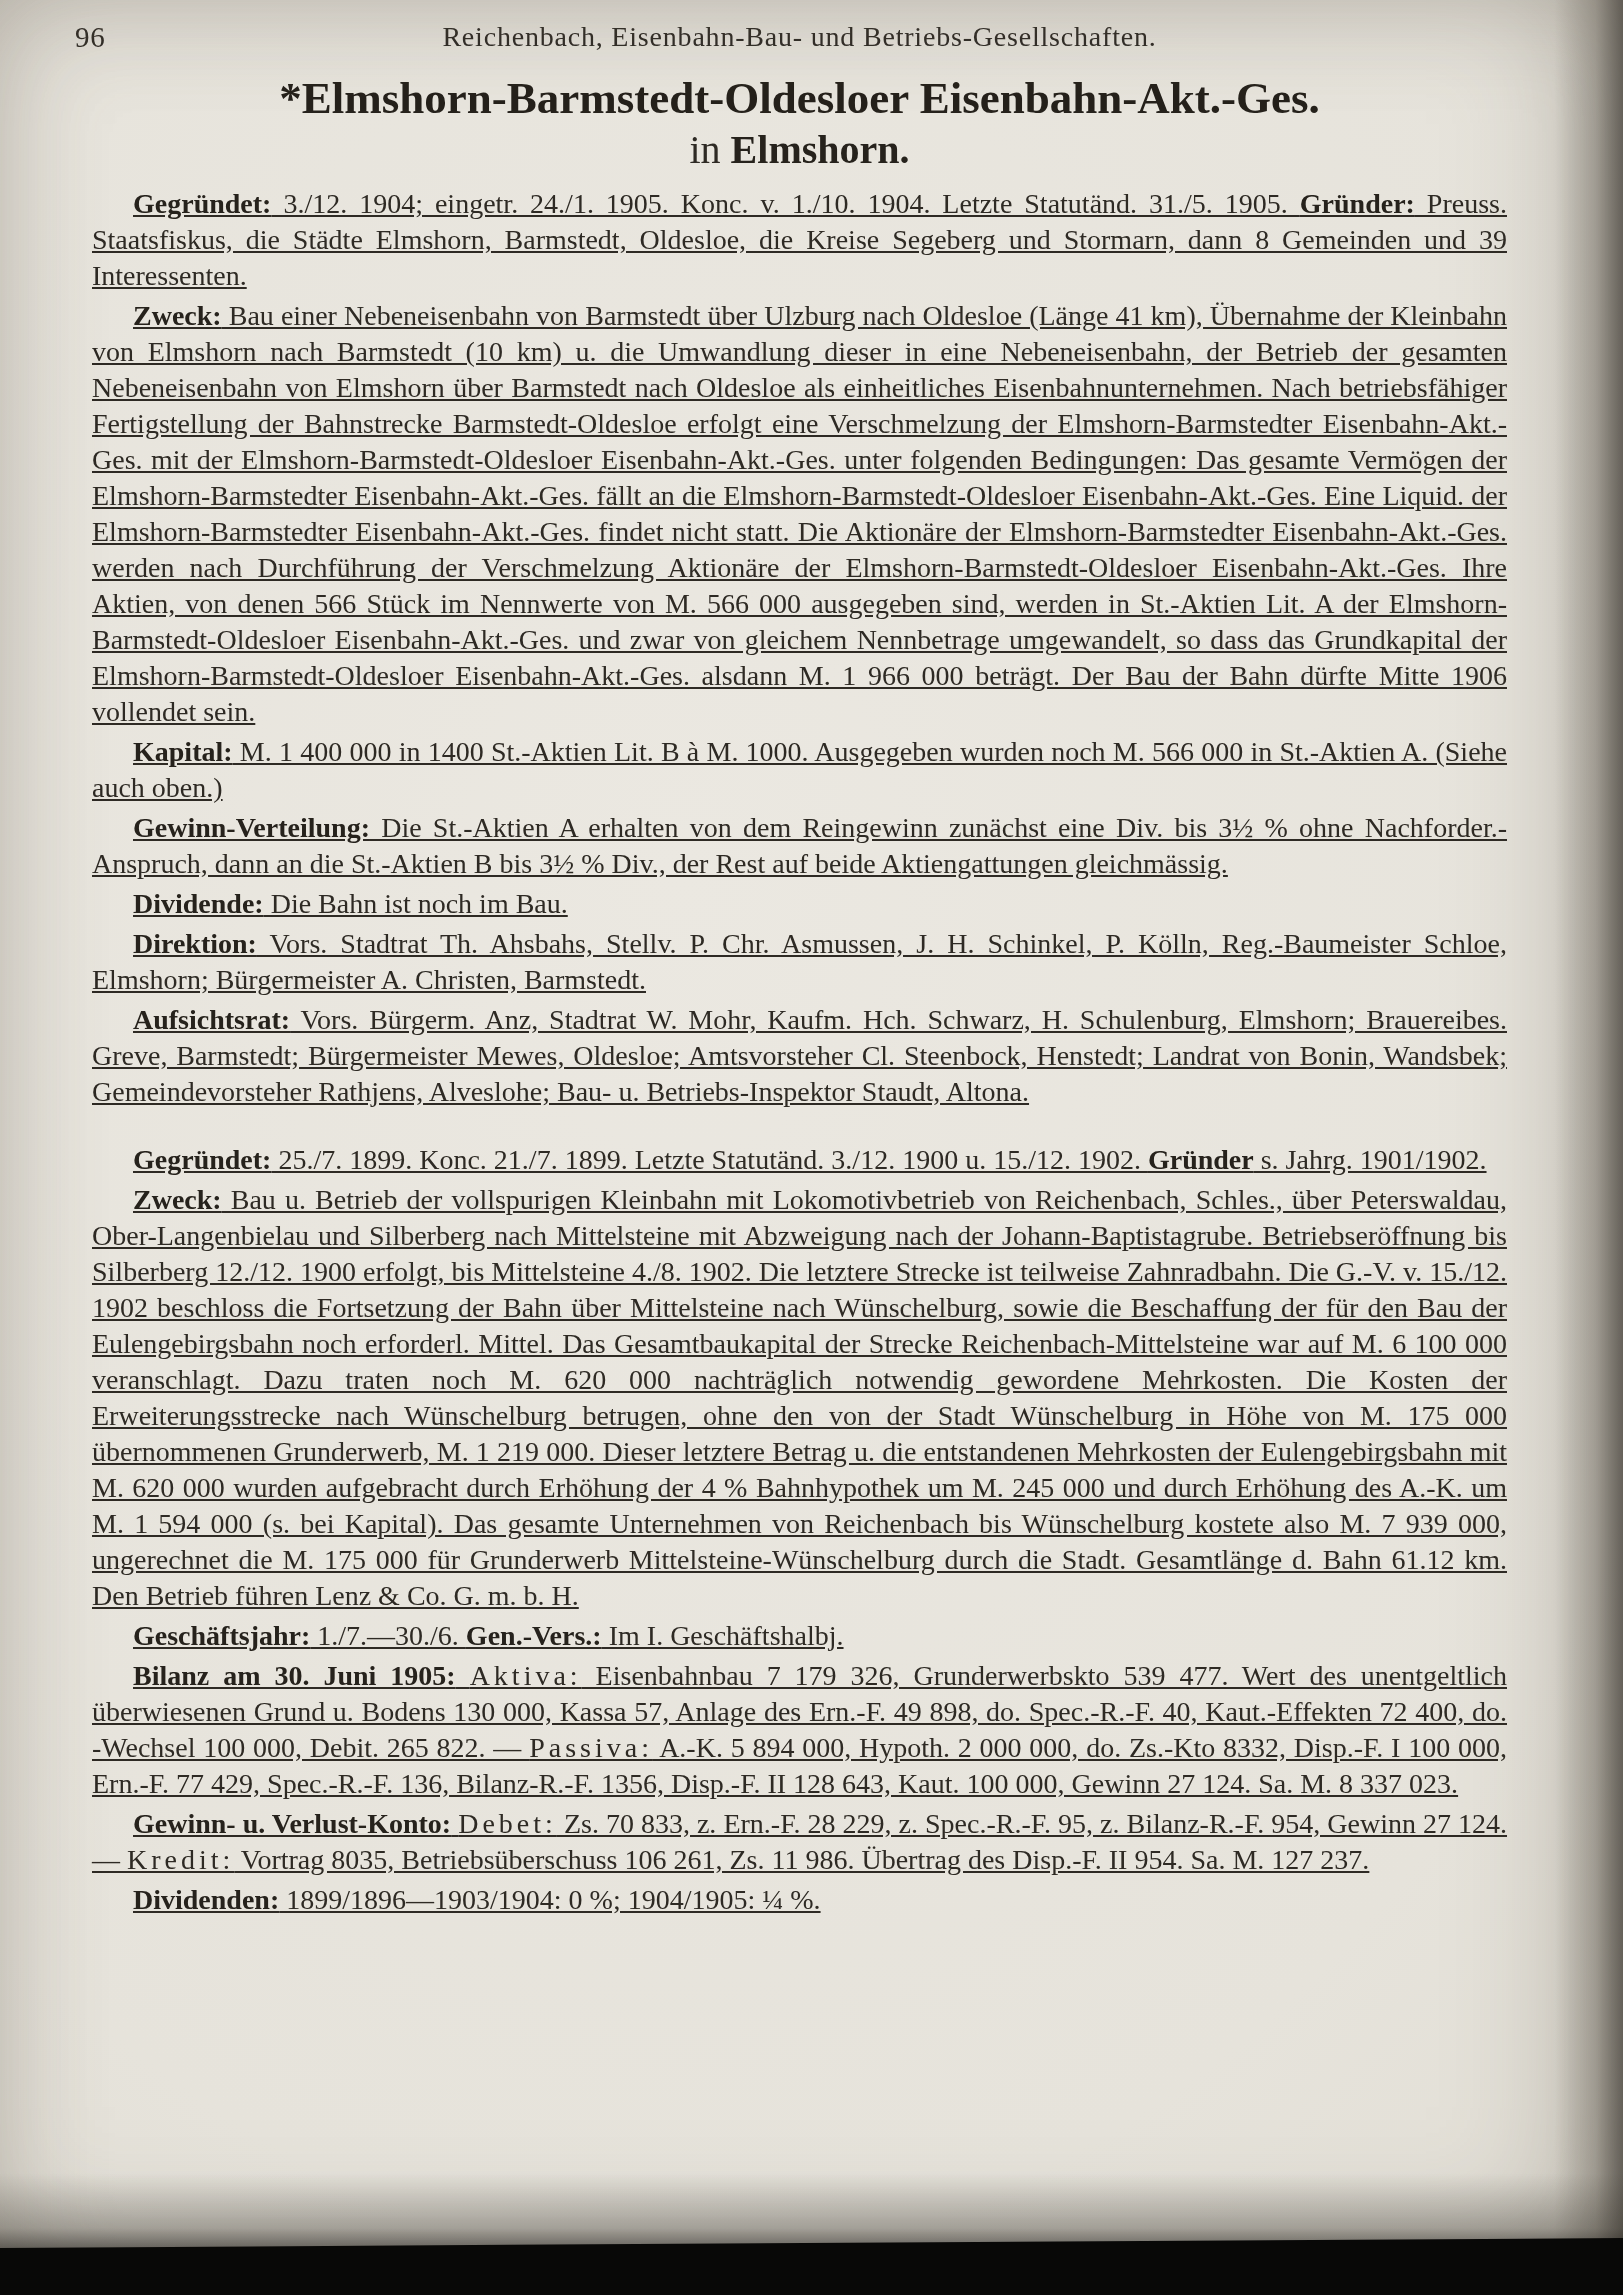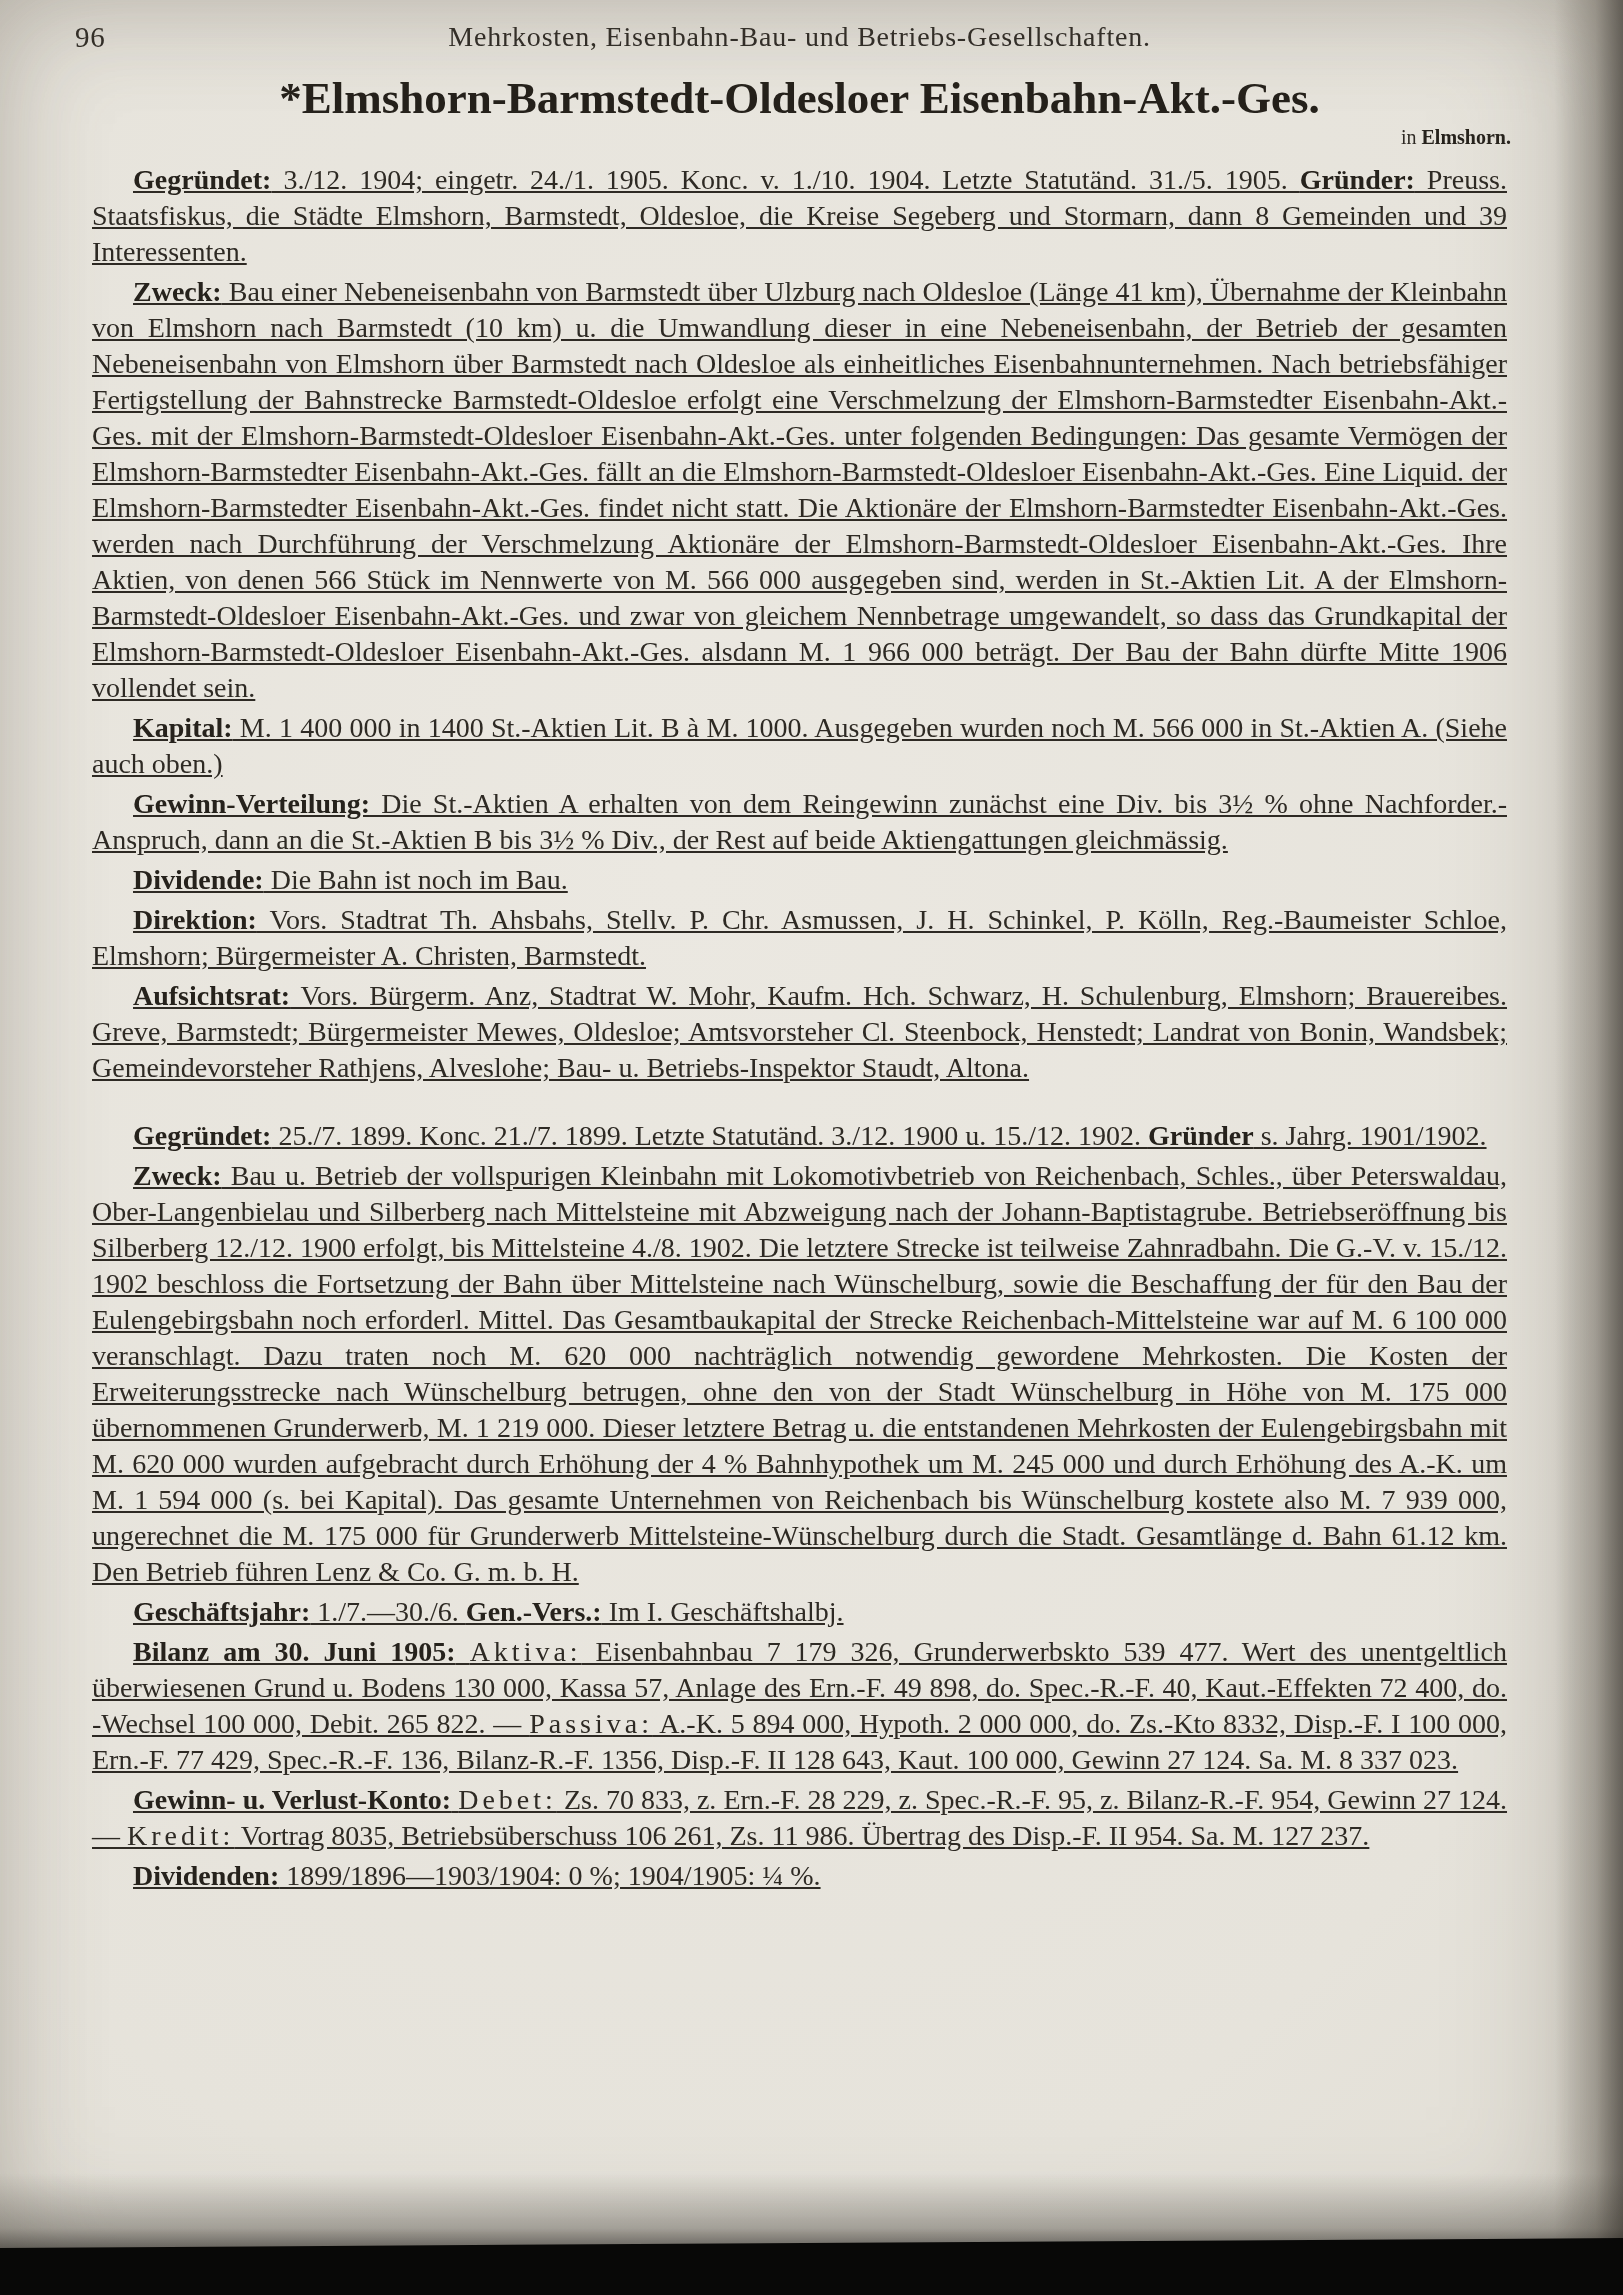--- a/index.html
+++ b/index.html
@@ -32,38 +32,38 @@
   .page-header{
     position:relative; text-align:center; font-size:28px; letter-spacing:0.8px;
     margin:0 0 19.5px 0;
   }
   .page-number{ position:absolute; left:-13px; top:0; font-size:29px; }
   .entry + .entry{ margin-top:32px; }
   .entry-title{
     text-align:center; font-size:45px; font-weight:normal; margin:0 0 3.2px 0; line-height:1.12;
     color:#25211b;
   }
-  .entry-subtitle{ text-align:right; font-size:20px; margin:0 0 13px 0;font-family:Liberation Serif, serif; }
+  .entry-subtitle{ text-align:center; font-size:40px; margin:0 0 13px 0;font-family:Liberation Serif, serif; }
   .entry-paragraph{
     margin:4px; text-align:justify; text-indent:41px;
     font-size:28px; line-height:36px;
     hyphens:auto;text-decoration:underline; -webkit-hyphens:auto;
   }
   .seg-b{ font-weight:bold; color:#26221c; }
   .seg-n{ font-weight:normal; }
   .seg-s{ letter-spacing:4px; }
 </style>
 </head>
 <body>
 
 <div class="page">
   <div class="content">
     <header class="page-header">
       <span class="page-number">96</span>
-      <span>Mehrkosten, Eisenbahn-Bau- und Betriebs-Gesellschaften.</span>
+      <span>Reichenbach, Eisenbahn-Bau- und Betriebs-Gesellschaften.</span>
     </header>
     <main>
         <section class="entry">
           <h2 class="entry-title"><span class="seg-b">*Elmshorn-Barmstedt-Oldesloer Eisenbahn-Akt.-Ges.</span></h2>
           <div class="entry-subtitle"><span class="seg-n">in </span><span class="seg-b">Elmshorn.</span></div>
           <p class="entry-paragraph"><span class="seg-b">Gegründet:</span><span class="seg-n"> 3./12. 1904; eingetr. 24./1. 1905. Konc. v. 1./10. 1904. Letzte Statutänd. 31./5. 1905. </span><span class="seg-b">Gründer:</span><span class="seg-n"> Preuss. Staatsfiskus, die Städte Elmshorn, Barmstedt, Oldesloe, die Kreise Segeberg und Stormarn, dann 8 Gemeinden und 39 Interessenten.</span></p>
           <p class="entry-paragraph"><span class="seg-b">Zweck:</span><span class="seg-n"> Bau einer Nebeneisenbahn von Barmstedt über Ulzburg nach Oldesloe (Länge 41 km), Übernahme der Kleinbahn von Elmshorn nach Barmstedt (10 km) u. die Umwandlung dieser in eine Nebeneisenbahn, der Betrieb der gesamten Nebeneisenbahn von Elmshorn über Barmstedt nach Oldesloe als einheitliches Eisenbahnunternehmen. Nach betriebsfähiger Fertigstellung der Bahnstrecke Barmstedt-Oldesloe erfolgt eine Verschmelzung der Elmshorn-Barmstedter Eisenbahn-Akt.-Ges. mit der Elmshorn-Barmstedt-Oldesloer Eisenbahn-Akt.-Ges. unter folgenden Bedingungen: Das gesamte Vermögen der Elmshorn-Barmstedter Eisenbahn-Akt.-Ges. fällt an die Elmshorn-Barmstedt-Oldesloer Eisenbahn-Akt.-Ges. Eine Liquid. der Elmshorn-Barmstedter Eisenbahn-Akt.-Ges. findet nicht statt. Die Aktionäre der Elmshorn-Barmstedter Eisenbahn-Akt.-Ges. werden nach Durchführung der Verschmelzung Aktionäre der Elmshorn-Barmstedt-Oldesloer Eisenbahn-Akt.-Ges. Ihre Aktien, von denen 566 Stück im Nennwerte von M. 566 000 ausgegeben sind, werden in St.-Aktien Lit. A der Elmshorn-Barmstedt-Oldesloer Eisenbahn-Akt.-Ges. und zwar von gleichem Nennbetrage umgewandelt, so dass das Grundkapital der Elmshorn-Barmstedt-Oldesloer Eisenbahn-Akt.-Ges. alsdann M. 1 966 000 beträgt. Der Bau der Bahn dürfte Mitte 1906 vollendet sein.</span></p>
           <p class="entry-paragraph"><span class="seg-b">Kapital:</span><span class="seg-n"> M. 1 400 000 in 1400 St.-Aktien Lit. B à M. 1000. Ausgegeben wurden noch M. 566 000 in St.-Aktien A. (Siehe auch oben.)</span></p>
           <p class="entry-paragraph"><span class="seg-b">Gewinn-Verteilung:</span><span class="seg-n"> Die St.-Aktien A erhalten von dem Reingewinn zunächst eine Div. bis 3½ % ohne Nachforder.-Anspruch, dann an die St.-Aktien B bis 3½ % Div., der Rest auf beide Aktiengattungen gleichmässig.</span></p>
           <p class="entry-paragraph"><span class="seg-b">Dividende:</span><span class="seg-n"> Die Bahn ist noch im Bau.</span></p>

